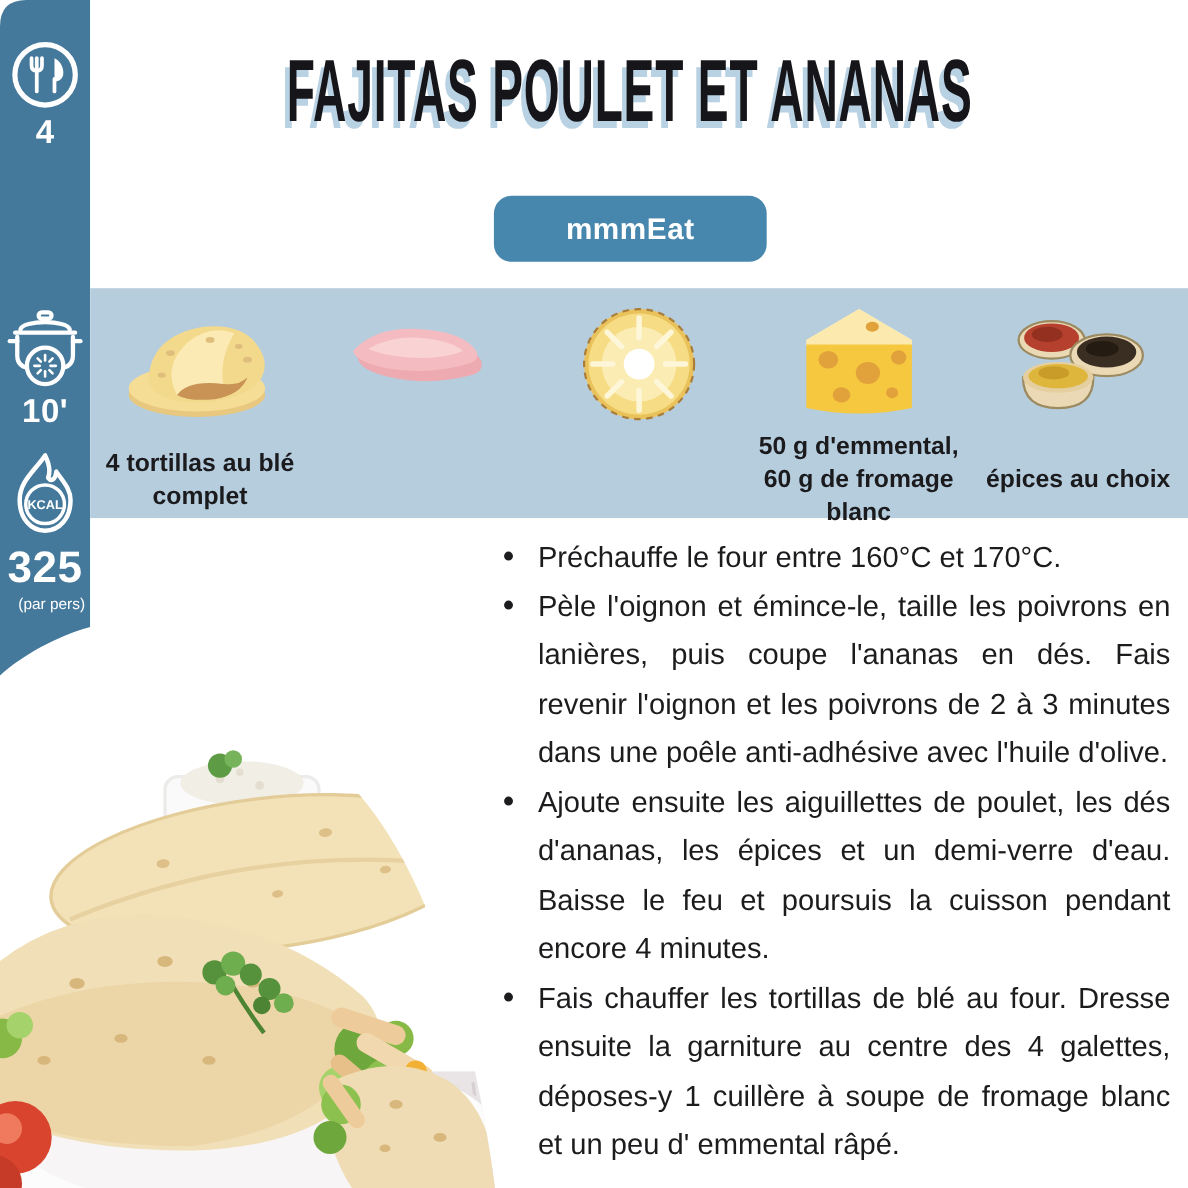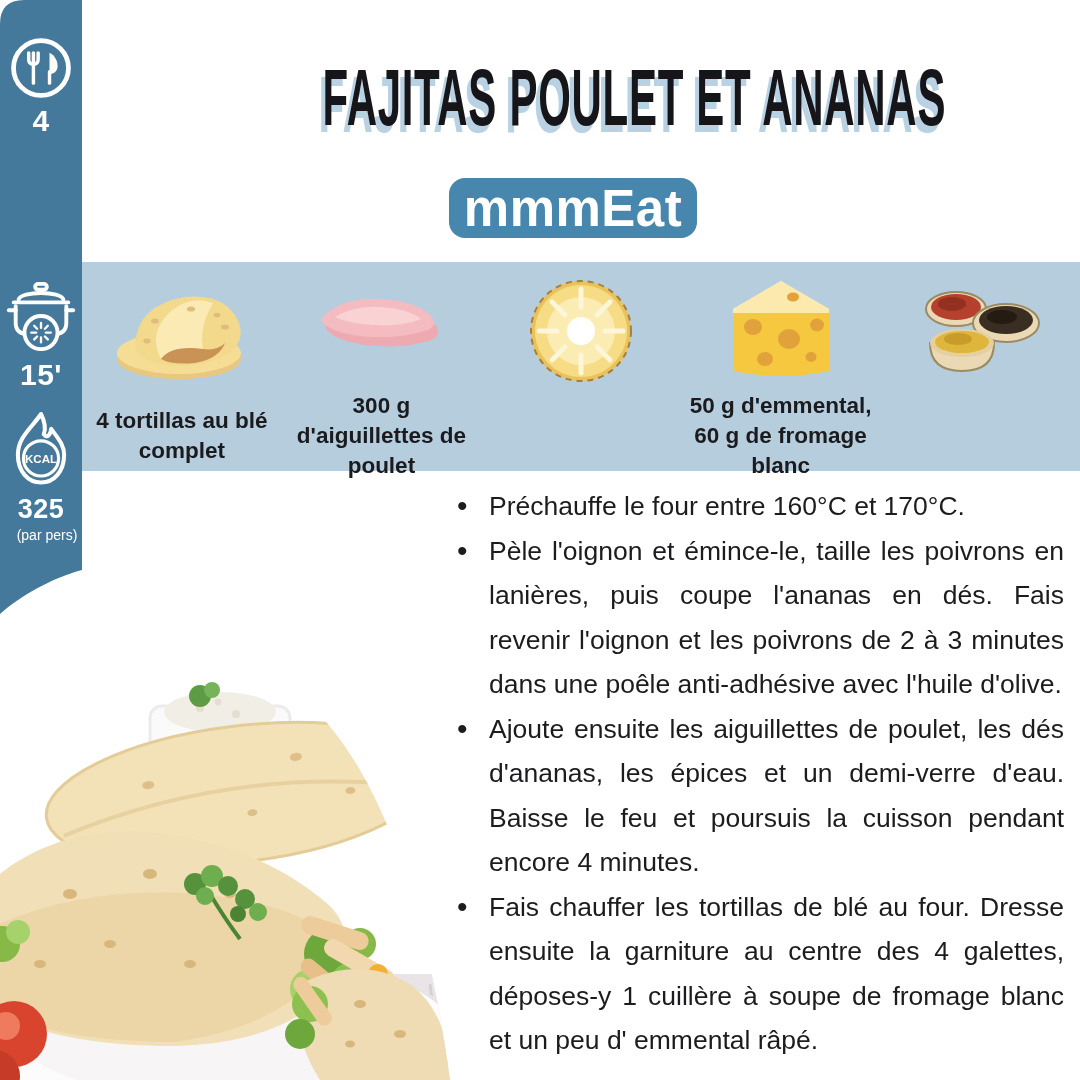--- a/index.html
+++ b/index.html
@@ -7,27 +7,27 @@
           font-family:"Liberation Sans",sans-serif;color:#1d1d1f;}
 
   
   .sidebar-shape{position:absolute;left:0;top:0;}
   .side-item{position:absolute;left:0;width:82px;text-align:center;color:#fff;}
   .side-icon{display:block;margin:0 auto;}
   .side-value{font-weight:bold;font-size:30px;letter-spacing:.5px;}
   .side-note{font-size:14px;font-weight:normal;margin-top:2px;margin-left:12px;}
 
   
-  .title-wrap{position:absolute;left:82px;right:0;top:38px;height:118px;
-              display:flex;align-items:center;justify-content:flex-end;padding-left:45px;}
+  .title-wrap{position:absolute;left:82px;right:0;top:23px;height:118px;
+              display:flex;align-items:center;justify-content:flex-start;padding-left:45px;}
   .title{font-weight:bold;font-size:60px;letter-spacing:1px;color:#16161a;white-space:nowrap;
          transform:scale(0.70,1.34);text-shadow:-6px 5px 0 #b9d2e3;}
   .brand-badge{position:absolute;left:449px;top:178px;width:248px;height:60px;border-radius:16px;
                background:#4787ad;display:flex;align-items:center;justify-content:center;
-               color:#fff;font-weight:bold;font-size:51px;letter-spacing:.5px;}
+               color:#fff;font-weight:bold;font-size:27px;letter-spacing:.5px;}
 
   
   .band{position:absolute;left:82px;top:262px;width:998px;height:209px;background:#b6cdde;
         display:flex;align-items:flex-start;box-sizing:border-box;padding-top:10px;}
   .ing{flex:1;display:flex;flex-direction:column;align-items:center;min-width:0;}
   .ing-art{height:118px;display:flex;align-items:center;justify-content:center;}
   .ing-label-box{height:92px;display:flex;align-items:center;justify-content:center;}
   .ing-label{font-weight:bold;font-size:22.5px;line-height:30px;text-align:center;
              color:#1b1b1e;padding:0 3px;}
 
@@ -79,30 +79,30 @@
         <path d="M38,46 V51"></path>
           <path d="M38,61 V66"></path>
           <path d="M28,56 H33"></path>
           <path d="M43,56 H48"></path>
         <path d="M31,49 L34,52"></path>
           <path d="M45,49 L42,52"></path>
           <path d="M31,63 L34,60"></path>
           <path d="M45,63 L42,60"></path>
       </g>
     </svg>
-    <div class="side-value">15'</div>
+    <div class="side-value">10'</div>
   </div>
 
   <div class="side-item" style="top:408px;">
     <svg class="side-icon" width="74" height="86" viewBox="0 0 80 90">
       <path d="M40,5 C30,20 15,30 15,49 C15,67 26,79 40,79 C54,79 65,67 65,49 C65,38 58,31 51,21 C50,29 46,31 43,27 C46,19 43,11 40,5 Z" fill="none" stroke="#fff" stroke-width="4.4" stroke-linejoin="round"></path>
       <circle cx="40" cy="53" r="19" fill="#45799c" stroke="#fff" stroke-width="3.4"></circle>
       <text x="40" y="58" text-anchor="middle" font-family="Liberation Sans, sans-serif" font-size="12.5" font-weight="bold" fill="#fff">KCAL</text>
     </svg>
-    <div class="side-value" style="font-size:27px;">325</div>
+    <div class="side-value" style="font-size:40px;">325</div>
     <div class="side-note">(par pers)</div>
   </div>
 
   <div class="title-wrap">
     <div class="title">FAJITAS POULET ET ANANAS</div>
   </div>
 
   <div class="brand-badge">
     <span>mmmEat</span>
   </div>
@@ -132,23 +132,20 @@
     </div>
 
     <div class="ing">
       <div class="ing-art">
         <svg width="140" height="112" viewBox="0 0 140 112">
           <path d="M14,50 Q34,28 70,30 Q112,32 126,52 Q130,62 118,66 Q80,76 44,68 Q16,62 14,50 Z" fill="#edaab0"></path>
           <path d="M10,44 Q30,22 68,24 Q110,26 122,44 Q126,52 114,56 Q78,66 42,60 Q12,54 10,44 Z" fill="#f4bcc0"></path>
           <path d="M24,42 Q44,30 70,32 Q98,34 110,44 Q90,52 62,50 Q36,48 24,42 Z" fill="#f9d3d4"></path>
         </svg>
       </div>
-      <div class="ing-label-box">
-          <div class="ing-label">300 g d'aiguillettes de poulet</div>
-        </div>
     </div>
 
 
     <div class="ing">
       <div class="ing-art">
         <svg width="116" height="116" viewBox="0 0 116 116">
           <circle cx="58" cy="58" r="50" fill="#e9c25c" stroke="#a97e3a" stroke-width="2" stroke-dasharray="6 5"></circle>
           <circle cx="58" cy="58" r="46" fill="#f6dd85"></circle>
           <circle cx="58" cy="58" r="34" fill="#fbecb3"></circle>
           <g stroke="#fdf6d8" stroke-width="5" stroke-linecap="round">
@@ -195,20 +192,23 @@
           <ellipse cx="34" cy="29" rx="14" ry="7" fill="#93301f"></ellipse>
           <ellipse cx="88" cy="48" rx="33" ry="19" fill="#ead9b4" stroke="#9c8a60" stroke-width="2"></ellipse>
           <ellipse cx="88" cy="45" rx="27" ry="14" fill="#3a2d21"></ellipse>
           <ellipse cx="84" cy="42" rx="15" ry="7" fill="#241b12"></ellipse>
           <path d="M12,68 Q12,96 44,96 Q76,96 76,68 Z" fill="#ead9b4" stroke="#9c8a60" stroke-width="2"></path>
           <ellipse cx="44" cy="68" rx="32" ry="14" fill="#e5cfa0"></ellipse>
           <ellipse cx="44" cy="67" rx="27" ry="11" fill="#dfb63c"></ellipse>
           <ellipse cx="40" cy="64" rx="14" ry="6" fill="#c99b28"></ellipse>
         </svg>
       </div>
+      <div class="ing-label-box">
+          <div class="ing-label">épices au choix</div>
+        </div>
     </div>
 
   </div>
 
   <ul class="steps">
     <li>Préchauffe le four entre 160°C et 170°C.</li>
     <li>Pèle l'oignon et émince-le, taille les poivrons en lanières, puis coupe l'ananas en dés. Fais revenir l'oignon et les poivrons de 2 à 3 minutes dans une poêle anti-adhésive avec l'huile d'olive.</li>
     <li>Ajoute ensuite les aiguillettes de poulet, les dés d'ananas, les épices et un demi-verre d'eau. Baisse le feu et poursuis la cuisson pendant encore 4 minutes.</li>
     <li>Fais chauffer les tortillas de blé au four. Dresse ensuite la garniture au centre des 4 galettes, déposes-y 1 cuillère à soupe de fromage blanc et un peu d' emmental râpé.</li>
   </ul>

